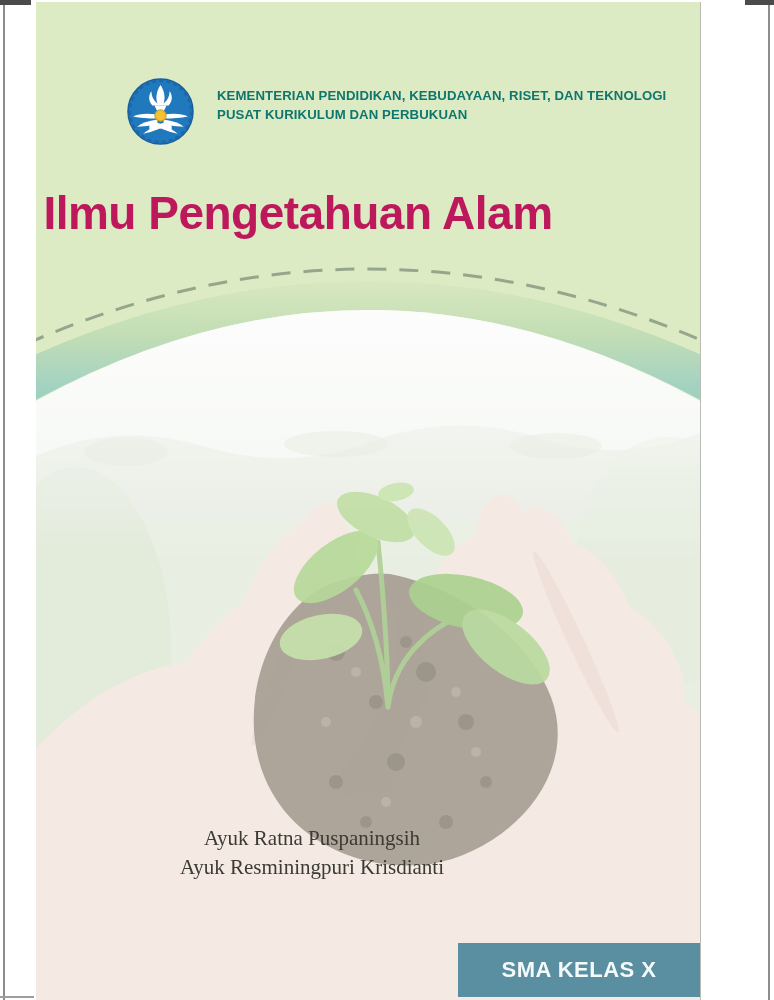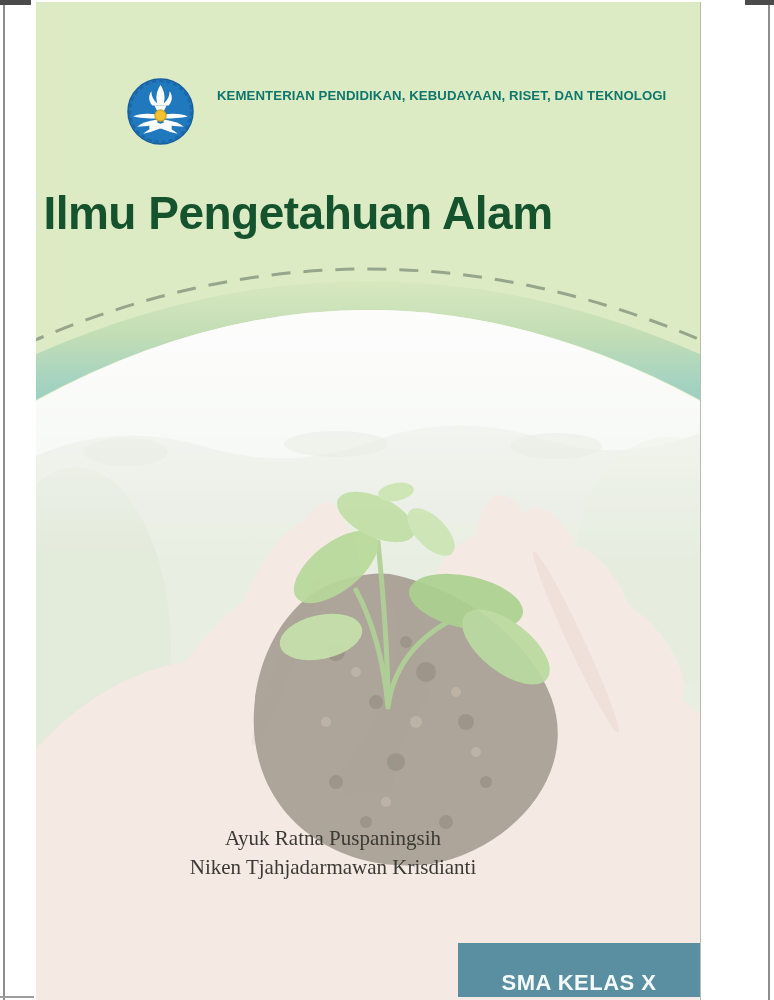--- a/index.html
+++ b/index.html
@@ -23,33 +23,33 @@
   
   .header{position:absolute;left:0;top:74px;width:664px;z-index:2;}
   .logo{position:absolute;left:91px;top:2px;width:67px;height:67px;}
   .ministry{
     position:absolute;left:169px;top:10px;width:480px;
     font-size:13.2px;font-weight:bold;color:#0f766e;line-height:19px;letter-spacing:0.1px;margin-left:12px;
   }
   
   .title{
     position:absolute;left:0;top:184px;width:524px;z-index:2;
-    text-align:center;font-size:46px;font-weight:bold;color:#14532d;letter-spacing:-0.5px;
+    text-align:center;font-size:46px;font-weight:bold;color:#be185d;letter-spacing:-0.5px;
   }
   
   .authors{
     position:absolute;left:0;top:822px;width:552px;z-index:2;text-align:center;
-    font-family:"Liberation Serif", serif;font-size:21px;color:#3b3b33;line-height:29px;padding-left:21px;
+    font-family:"Liberation Serif", serif;font-size:21px;color:#3b3b33;line-height:29px;
   }
   
   .badge{
     position:absolute;left:422px;top:941px;width:242px;height:54px;z-index:3;
     background:#5a8fa2;color:#f4fafa;text-align:center;
     font-size:22px;font-weight:bold;letter-spacing:0.5px;line-height:22px;
-    padding-top:29px;box-sizing:border-box;
+    padding-top:16px;box-sizing:border-box;
   }
 </style>
 </head>
 <body>
 
 <div class="frame-corner-tl"></div>
 <div class="frame-corner-tr"></div>
 <div class="frame-line-left"></div>
 <div class="frame-line-right"></div>
 <div class="frame-line-bottom"></div>
@@ -163,25 +163,26 @@
           <path d="M 31 46 Q 20 51 16 55 Q 25 53 32 50 Z"></path>
         </g>
         <path d="M 33 7 C 29 13 28 20 30 25 C 26 22 24 18 24 13 C 21 17 21 23 25 27 L 41 27 C 45 23 45 17 42 13 C 42 18 40 22 36 25 C 38 20 37 13 33 7 Z"></path>
         <path d="M 27 27 L 39 27 L 36 33 L 30 33 Z"></path>
         <path d="M 22 46 Q 27 43 33 45 Q 39 43 44 46 L 44 51 Q 39 48 33 50 Q 27 48 22 51 Z"></path>
       </g>
       <circle cx="33" cy="37" r="5.5" fill="#f2c233" stroke="#caa21f" stroke-width="1.2"></circle>
     </svg>
     <div class="ministry">
       <div>KEMENTERIAN PENDIDIKAN, KEBUDAYAAN, RISET, DAN TEKNOLOGI</div>
+      <div>PUSAT KURIKULUM DAN PERBUKUAN</div>
     </div>
   </div>
 
   <div class="title">Ilmu Pengetahuan Alam</div>
 
   <div class="authors">
     <div>Ayuk Ratna Puspaningsih</div>
-    <div>Niken Tjahjadarmawan Krisdianti</div>
+    <div>Ayuk Resminingpuri Krisdianti</div>
   </div>
 
   <div class="badge">SMA KELAS X</div>
 
 </div>
 
 </body></html>

